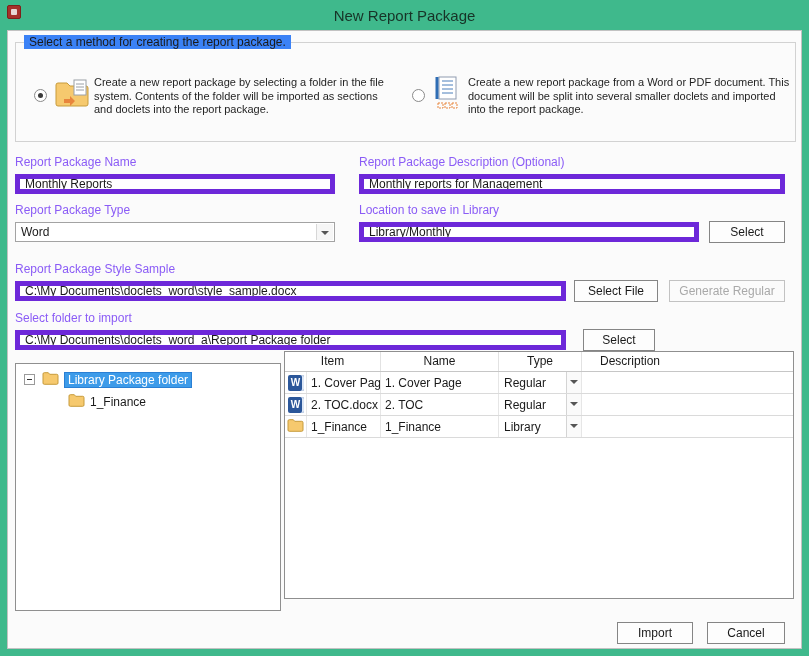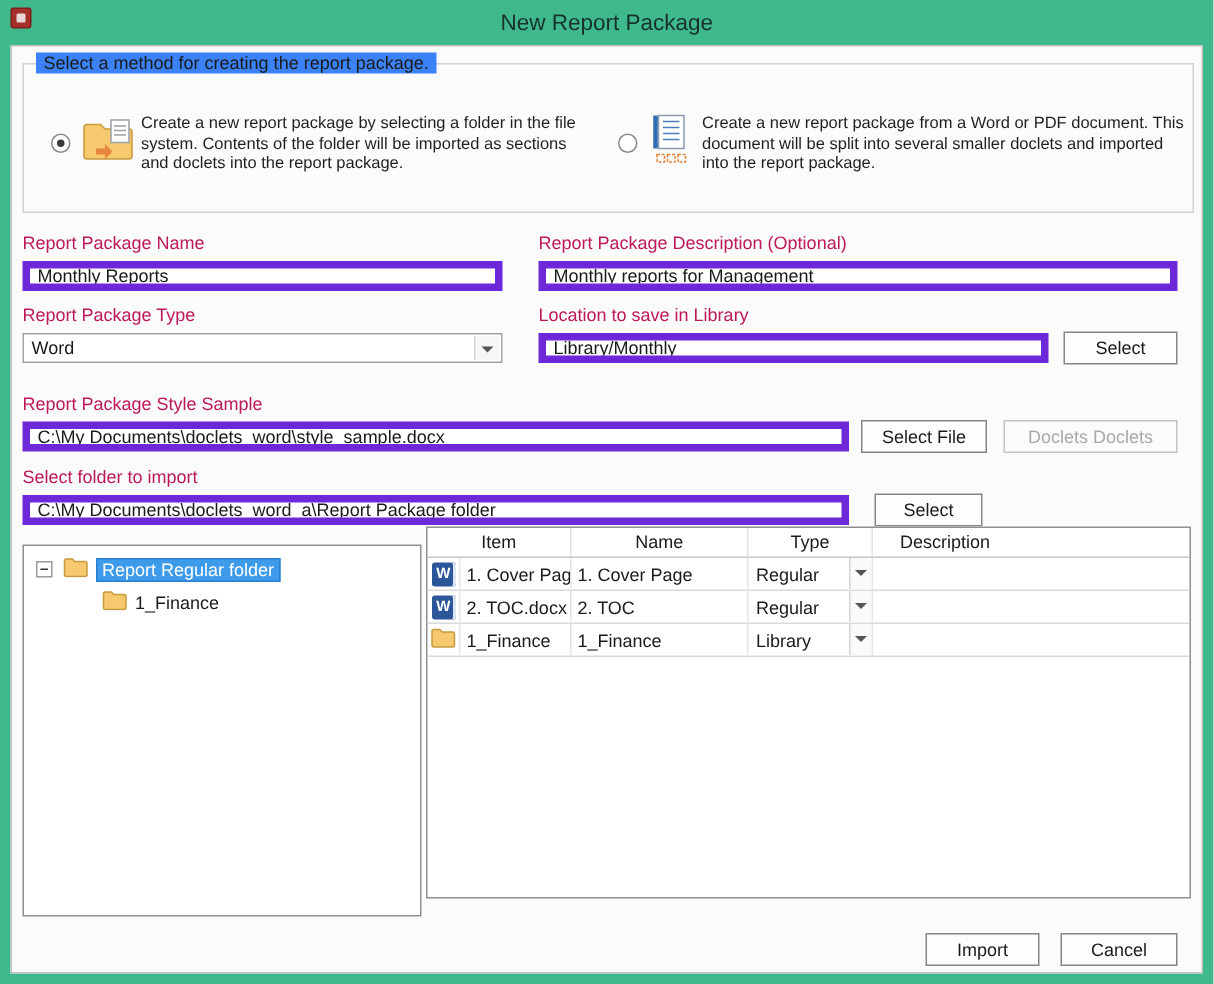--- a/index.html
+++ b/index.html
@@ -13,21 +13,21 @@
   .app-icon { position:absolute; left:7px; top:5px; width:14px; height:14px;
               background:#a5302a; border-radius:2px; border:1px solid #7e1f1a; }
   .app-icon:after { content:""; position:absolute; left:3px; top:3px; width:6px; height:6px;
               background:#e8d7d5; border-radius:1px; }
   .title { font-size:15px; color:#173327; }
 
   .dlg-body { position:absolute; top:30px; left:7px; right:7px; bottom:7px;
               background:#fbfbfb; border:1px solid #c2c2c2; font-size:12px; color:#1a1a1a; }
 
   .abs { position:absolute; }
-  .label { position:absolute; font-size:12px; color:#be185d; white-space:nowrap; }
+  .label { position:absolute; font-size:12px; color:#8b5cf6; white-space:nowrap; }
 
   .group { position:absolute; left:7px; top:11px; width:781px; height:100px; border:1px solid #d2d2d2; }
   .legend { position:absolute; top:-8px; left:8px; background:#3b82f6; padding:0 5px; font-size:12px; white-space:nowrap; }
 
   .radio { position:absolute; width:13px; height:13px; border:1px solid #8a8a8a; border-radius:50%; background:#fff; }
   .radio.checked:after { content:""; position:absolute; left:3px; top:3px; right:3px; bottom:3px;
               border-radius:50%; background:#3a3a3a; }
   .opt-text { position:absolute; font-size:11px; line-height:13.5px; color:#1f1f1f; }
 
   input.tbox { position:absolute; height:20px; border:5px solid #6d28d9; background:#fff;
@@ -137,35 +137,35 @@
       <span class="combo-arrow"></span>
     </div>
 
     <div class="label" style="left:351px; top:172px;">Location to save in Library</div>
     <input class="tbox" style="left: 351px; top: 191px; width: 340px;" value="Library/Monthly">
     <button class="btn" style="left:701px; top:190px; width:76px;">Select</button>
 
     <div class="label" style="left:7px; top:231px;">Report Package Style Sample</div>
     <input class="tbox" style="left: 7px; top: 250px; width: 551px;" value="C:\My Documents\doclets_word\style_sample.docx">
     <button class="btn" style="left:566px; top:249px; width:84px;text-align:center;">Select File</button>
-    <button class="btn disabled" style="left:661px; top:249px; width:116px;">Doclets Doclets</button>
+    <button class="btn disabled" style="left:661px; top:249px; width:116px;">Generate Regular</button>
 
     <div class="label" style="left:7px; top:280px;">Select folder to import</div>
     <input class="tbox" style="left: 7px; top: 299px; width: 551px;" value="C:\My Documents\doclets_word_a\Report Package folder">
     <button class="btn" style="left:575px; top:298px; width:72px;">Select</button>
 
     <div class="panel tree-panel">
       <div class="tree-row1">
         <span class="expander"></span>
         <span class="fld">
           <svg width="17" height="14" viewBox="0 0 17 14">
               <path d="M1 3 q0-1.3 1.3-1.3 h4 l1.4 1.6 h7 q1.3 0 1.3 1.3 V12 q0 1.3 -1.3 1.3 H2.3 q-1.3 0 -1.3 -1.3 Z" fill="#f6c96e" stroke="#c79b3b"></path>
             </svg>
         </span>
-        <span class="tree-label selected">Report Regular folder</span>
+        <span class="tree-label selected">Library Package folder</span>
       </div>
       <div class="tree-row2">
         <span class="fld">
           <svg width="17" height="14" viewBox="0 0 17 14">
               <path d="M1 3 q0-1.3 1.3-1.3 h4 l1.4 1.6 h7 q1.3 0 1.3 1.3 V12 q0 1.3 -1.3 1.3 H2.3 q-1.3 0 -1.3 -1.3 Z" fill="#f6c96e" stroke="#c79b3b"></path>
             </svg>
         </span>
         <span class="tree-label">1_Finance</span>
       </div>
     </div>

